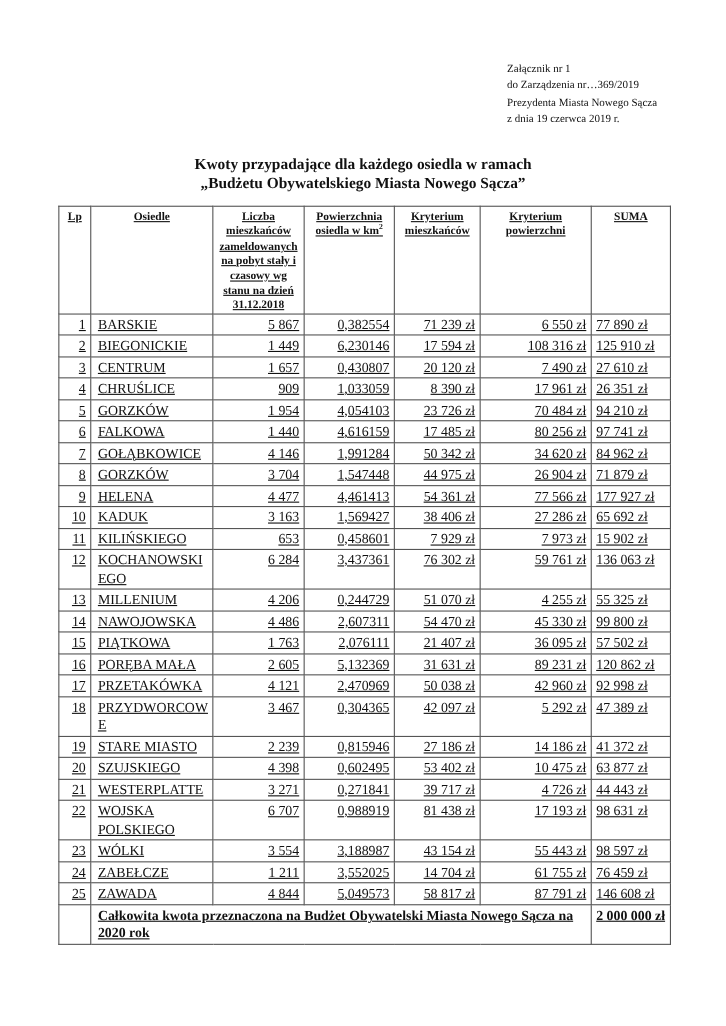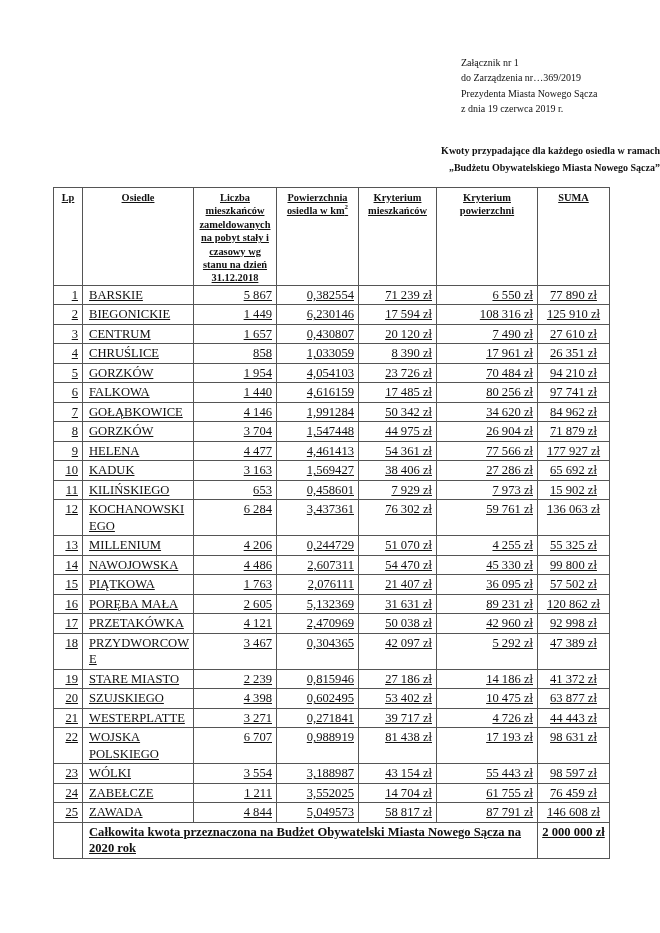--- a/index.html
+++ b/index.html
@@ -1,26 +1,26 @@
 <!DOCTYPE html>
 <html><head>
 <meta charset="utf-8">
 <style>
   html, body { margin: 0; padding: 0; background: #ffffff; }
   body { width: 660px; height: 933px; position: relative; font-family: "Liberation Serif", "DejaVu Serif", serif; color: #111; overflow: hidden; }
   .attachment { position: absolute; left: 461px; top: 55px; font-size: 10px; line-height: 15.4px; }
   .attachment div { white-space: nowrap; }
-  .title { position: absolute; left: 0; width: 660px; top: 142px; text-align: right; font-weight: bold; font-size: 10px; line-height: 17px; }
+  .title { position: absolute; left: 0; width: 660px; top: 142px; text-align: center; font-weight: bold; font-size: 14px; line-height: 17px; }
   table { position: absolute; left: 53px; top: 187px; border-collapse: collapse; table-layout: fixed; width: 556px; font-size: 12.6px; text-decoration: underline; }
   td, th { border: 1px solid #555; padding: 0 4px; vertical-align: top; line-height: 16.5px; }
   th { font-weight: bold; font-size: 10.4px; line-height: 13.4px; text-align: center; padding-top: 3px; height: 86px; }
   td { height: 17.5px; padding-top: 1px; }
   td.lp { text-align: right; padding-right: 4px; }
   td.num { text-align: right; padding-right: 4px; }
-  td.suma { text-align: center; padding-left: 4px; }
+  td.suma { text-align: left; padding-left: 4px; }
   td.name { text-align: left; padding-left: 6px; }
   tr.tall td { height: 34px; }
   tr.total td { font-weight: bold; height: 34px; }
   sup { font-size: 7px; vertical-align: 5px; line-height: 0; }
 </style>
 </head>
 <body>
 
 <div class="attachment">
   <div>Załącznik nr 1</div>
@@ -79,21 +79,21 @@
         <td class="name">CENTRUM</td>
         <td class="num">1 657</td>
         <td class="num">0,430807</td>
         <td class="num">20 120 zł</td>
         <td class="num">7 490 zł</td>
         <td class="suma">27 610 zł</td>
       </tr>
       <tr>
         <td class="lp">4</td>
         <td class="name">CHRUŚLICE</td>
-        <td class="num">858</td>
+        <td class="num">909</td>
         <td class="num">1,033059</td>
         <td class="num">8 390 zł</td>
         <td class="num">17 961 zł</td>
         <td class="suma">26 351 zł</td>
       </tr>
       <tr>
         <td class="lp">5</td>
         <td class="name">GORZKÓW</td>
         <td class="num">1 954</td>
         <td class="num">4,054103</td>

